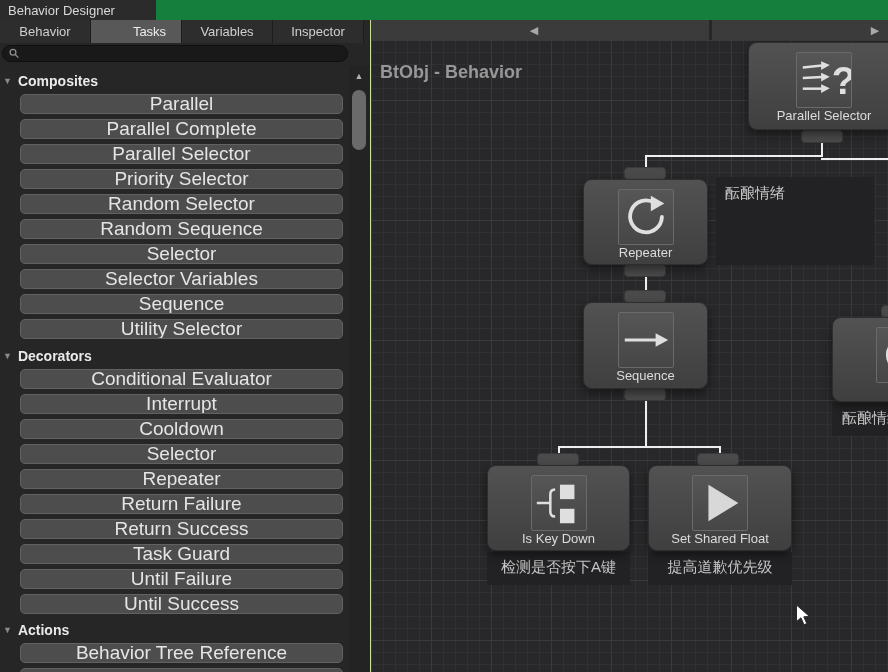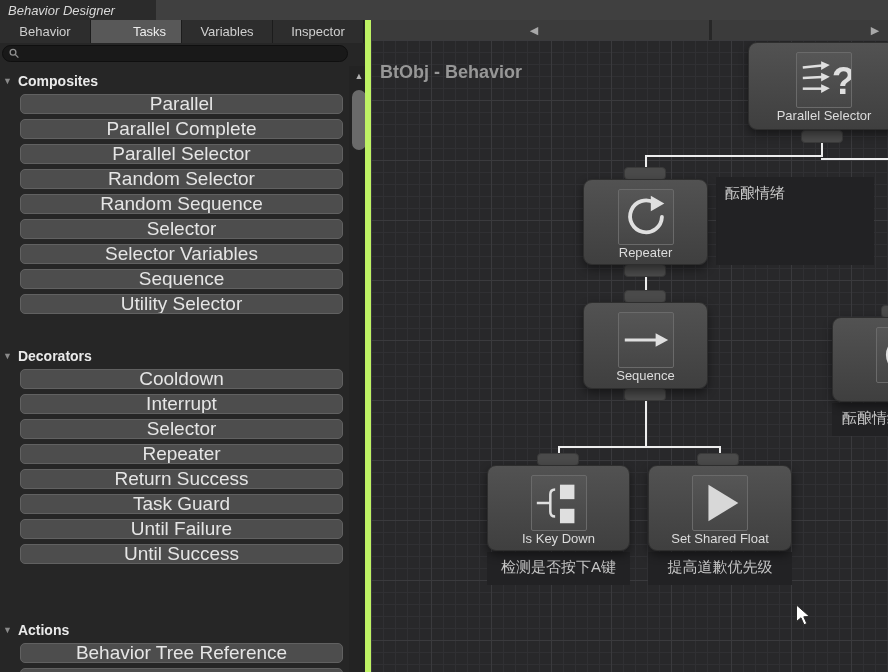--- a/index.html
+++ b/index.html
@@ -4,26 +4,26 @@
 <style>
   html,body{margin:0;padding:0;}
   body{
     width:888px;height:672px;position:relative;overflow:hidden;
     background:#1e1e1e;
     font-family:"Liberation Sans","DejaVu Sans",sans-serif;
     color:#d8d8d8;font-size:13px;
     cursor:default;
   }
   
-  .titlebar{position:absolute;left:0;top:0;width:888px;height:20px;background:#404040;z-index:30;font-style:italic;}
+  .titlebar{position:absolute;left:0;top:0;width:888px;height:20px;background:#15803d;z-index:30;}
   .title-tab{position:absolute;left:0;top:0;width:156px;height:20px;background:#2b2b2b;
     display:flex;align-items:center;padding-left:8px;box-sizing:border-box;color:#d9d9d9;font-size:13px;}
   
   .sidebar{position:absolute;left:0;top:20px;width:371px;height:652px;background:#262626;
-    border-right:6px solid #bef264;box-sizing:border-box;z-index:20;overflow:hidden;}
+    border-right:1px solid #bef264;box-sizing:border-box;z-index:20;overflow:hidden;}
   .tabbar{position:absolute;left:0;top:0;width:371px;height:23px;background:#272727;display:flex;}
   .tab{width:91px;height:23px;display:flex;align-items:center;justify-content:center;
     background:#2d2d2d;color:#cfcfcf;border-right:1px solid #1c1c1c;box-sizing:border-box;font-size:13px;}
   .tab.active{background:#585858;color:#ededed;padding-left:27px;}
   .searchbar{position:absolute;left:2px;top:25px;width:346px;height:17px;background:#191919;
     border:1px solid #0f0f0f;border-radius:9px;display:flex;align-items:center;
     padding:0 6px;box-sizing:border-box;gap:4px;}
   .searchbar input{background:transparent;border:none;outline:none;color:#ddd;font-size:12px;
     width:100%;height:13px;padding:0;font-family:inherit;}
   .section{position:absolute;left:0;width:348px;}
@@ -114,40 +114,43 @@
   <div class="section sec-composites">
     <div class="section-header">
       <span class="tri">▼</span>
       <span>Composites</span>
     </div>
     <div>
 
     <div class="task-btn">Parallel</div>
         <div class="task-btn">Parallel Complete</div>
         <div class="task-btn">Parallel Selector</div>
+        <div class="task-btn">Priority Selector</div>
         <div class="task-btn">Random Selector</div>
         <div class="task-btn">Random Sequence</div>
         <div class="task-btn">Selector</div>
         <div class="task-btn">Selector Variables</div>
         <div class="task-btn">Sequence</div>
         <div class="task-btn">Utility Selector</div>
       </div>
   </div>
 
   <div class="section sec-decorators">
     <div class="section-header">
       <span class="tri">▼</span>
       <span>Decorators</span>
     </div>
     <div>
 
+    <div class="task-btn">Conditional Evaluator</div>
+        <div class="task-btn">Interrupt</div>
         <div class="task-btn">Cooldown</div>
-        <div class="task-btn">Interrupt</div>
         <div class="task-btn">Selector</div>
         <div class="task-btn">Repeater</div>
+        <div class="task-btn">Return Failure</div>
         <div class="task-btn">Return Success</div>
         <div class="task-btn">Task Guard</div>
         <div class="task-btn">Until Failure</div>
         <div class="task-btn">Until Success</div>
       </div>
   </div>
 
   <div class="section sec-actions">
     <div class="section-header">
       <span class="tri">▼</span>

